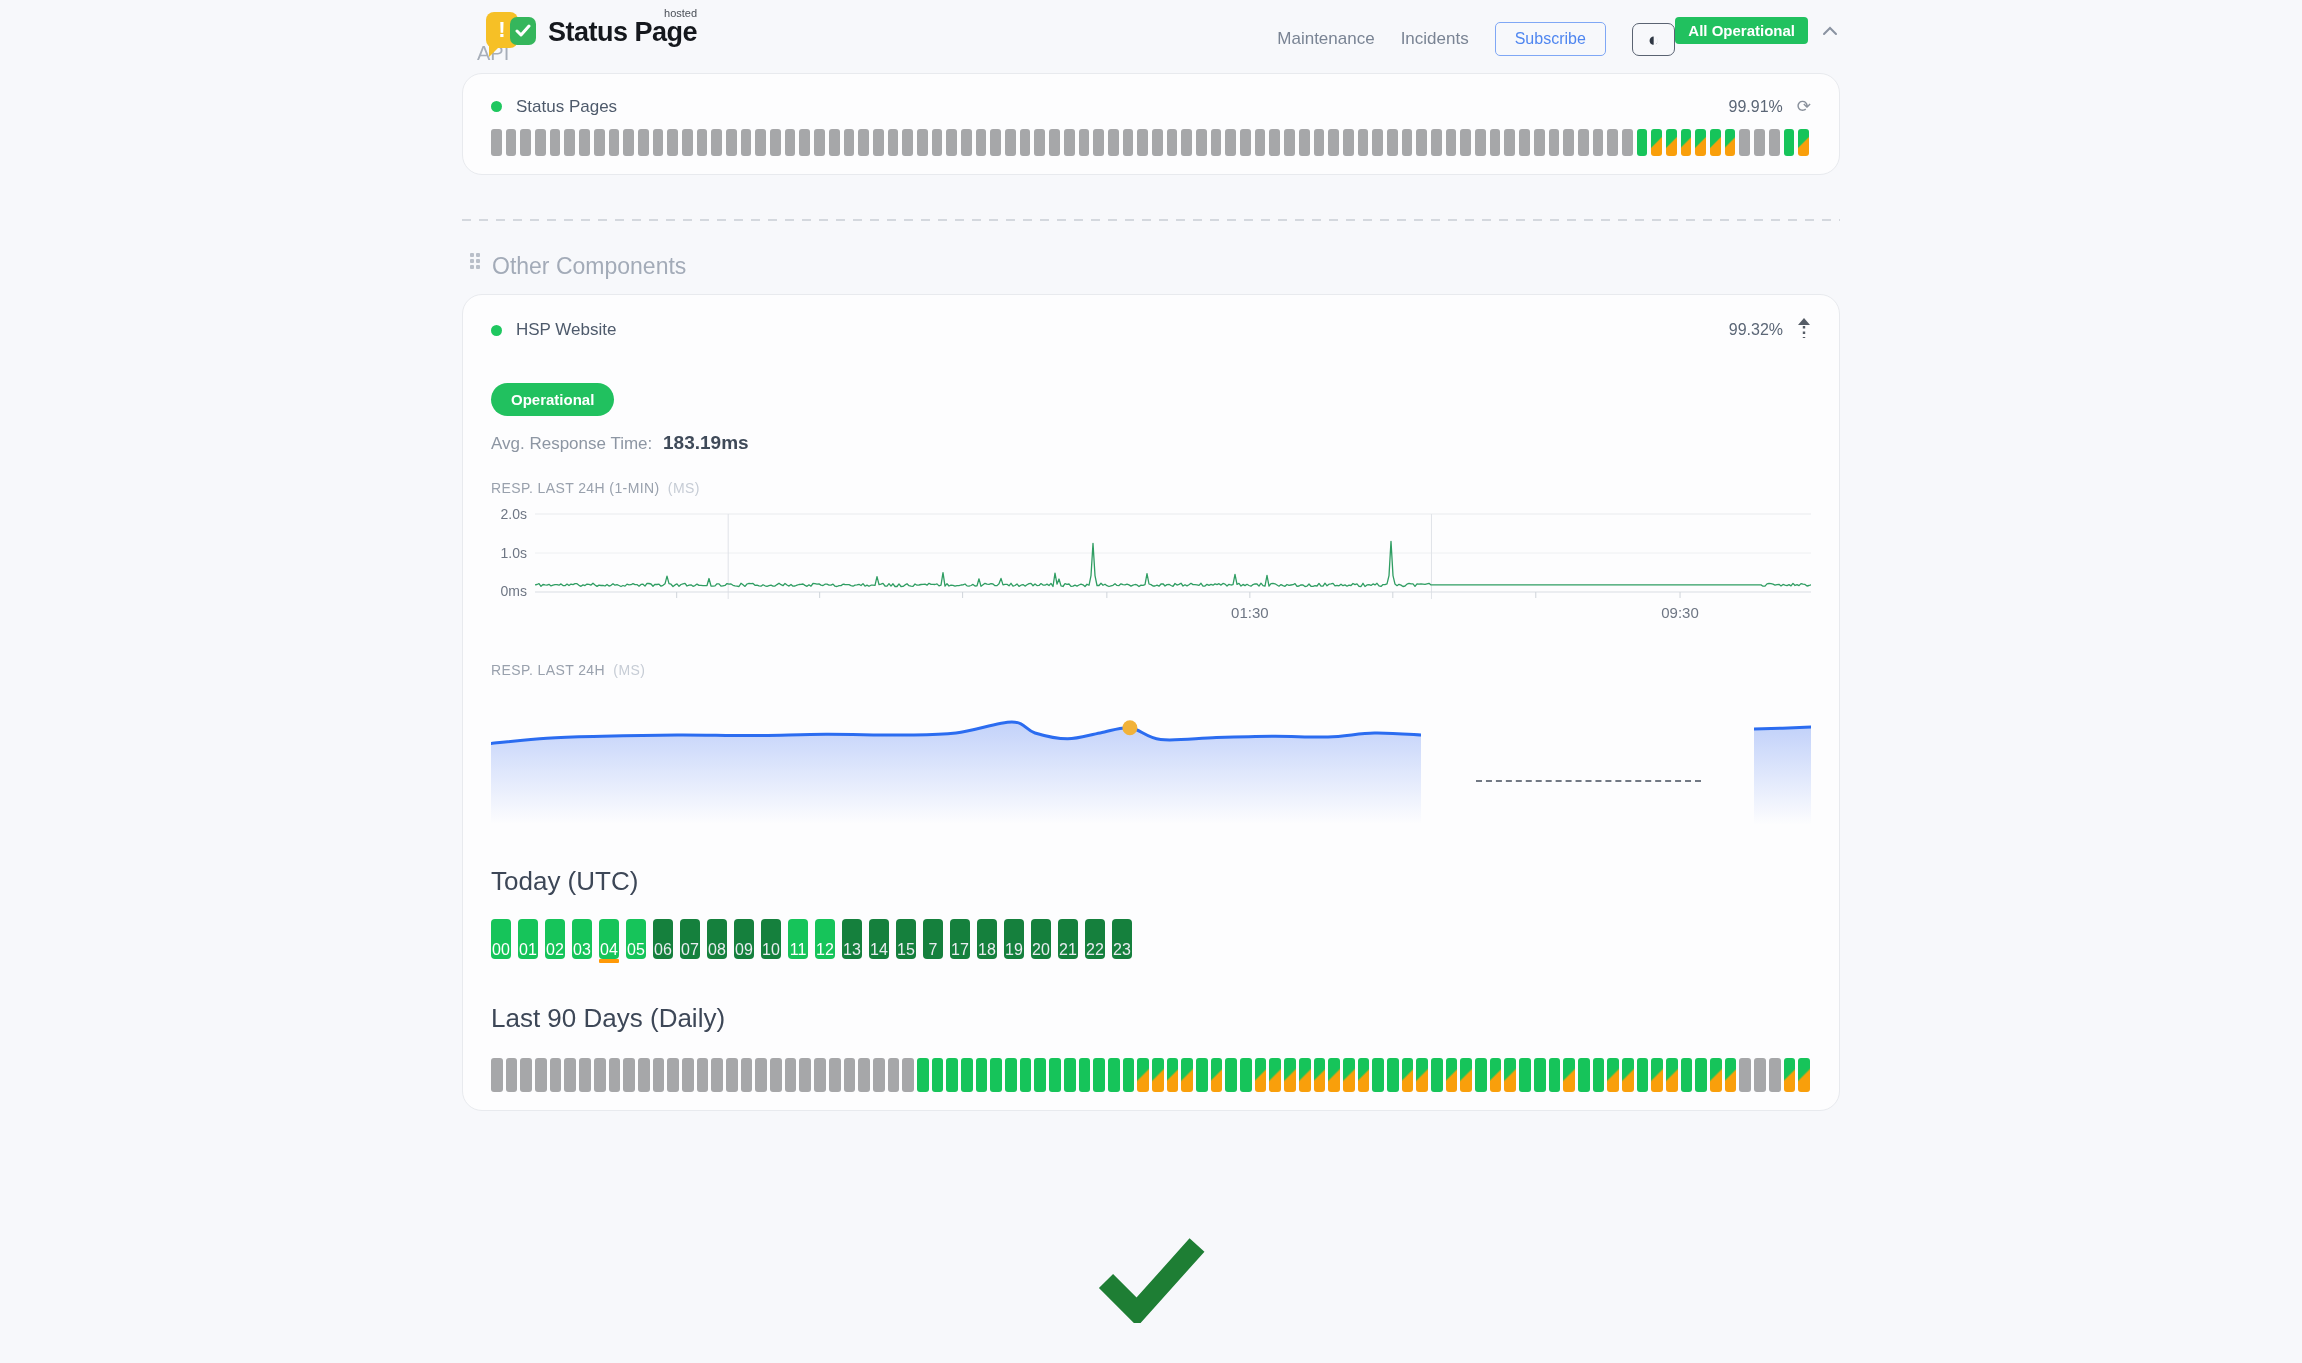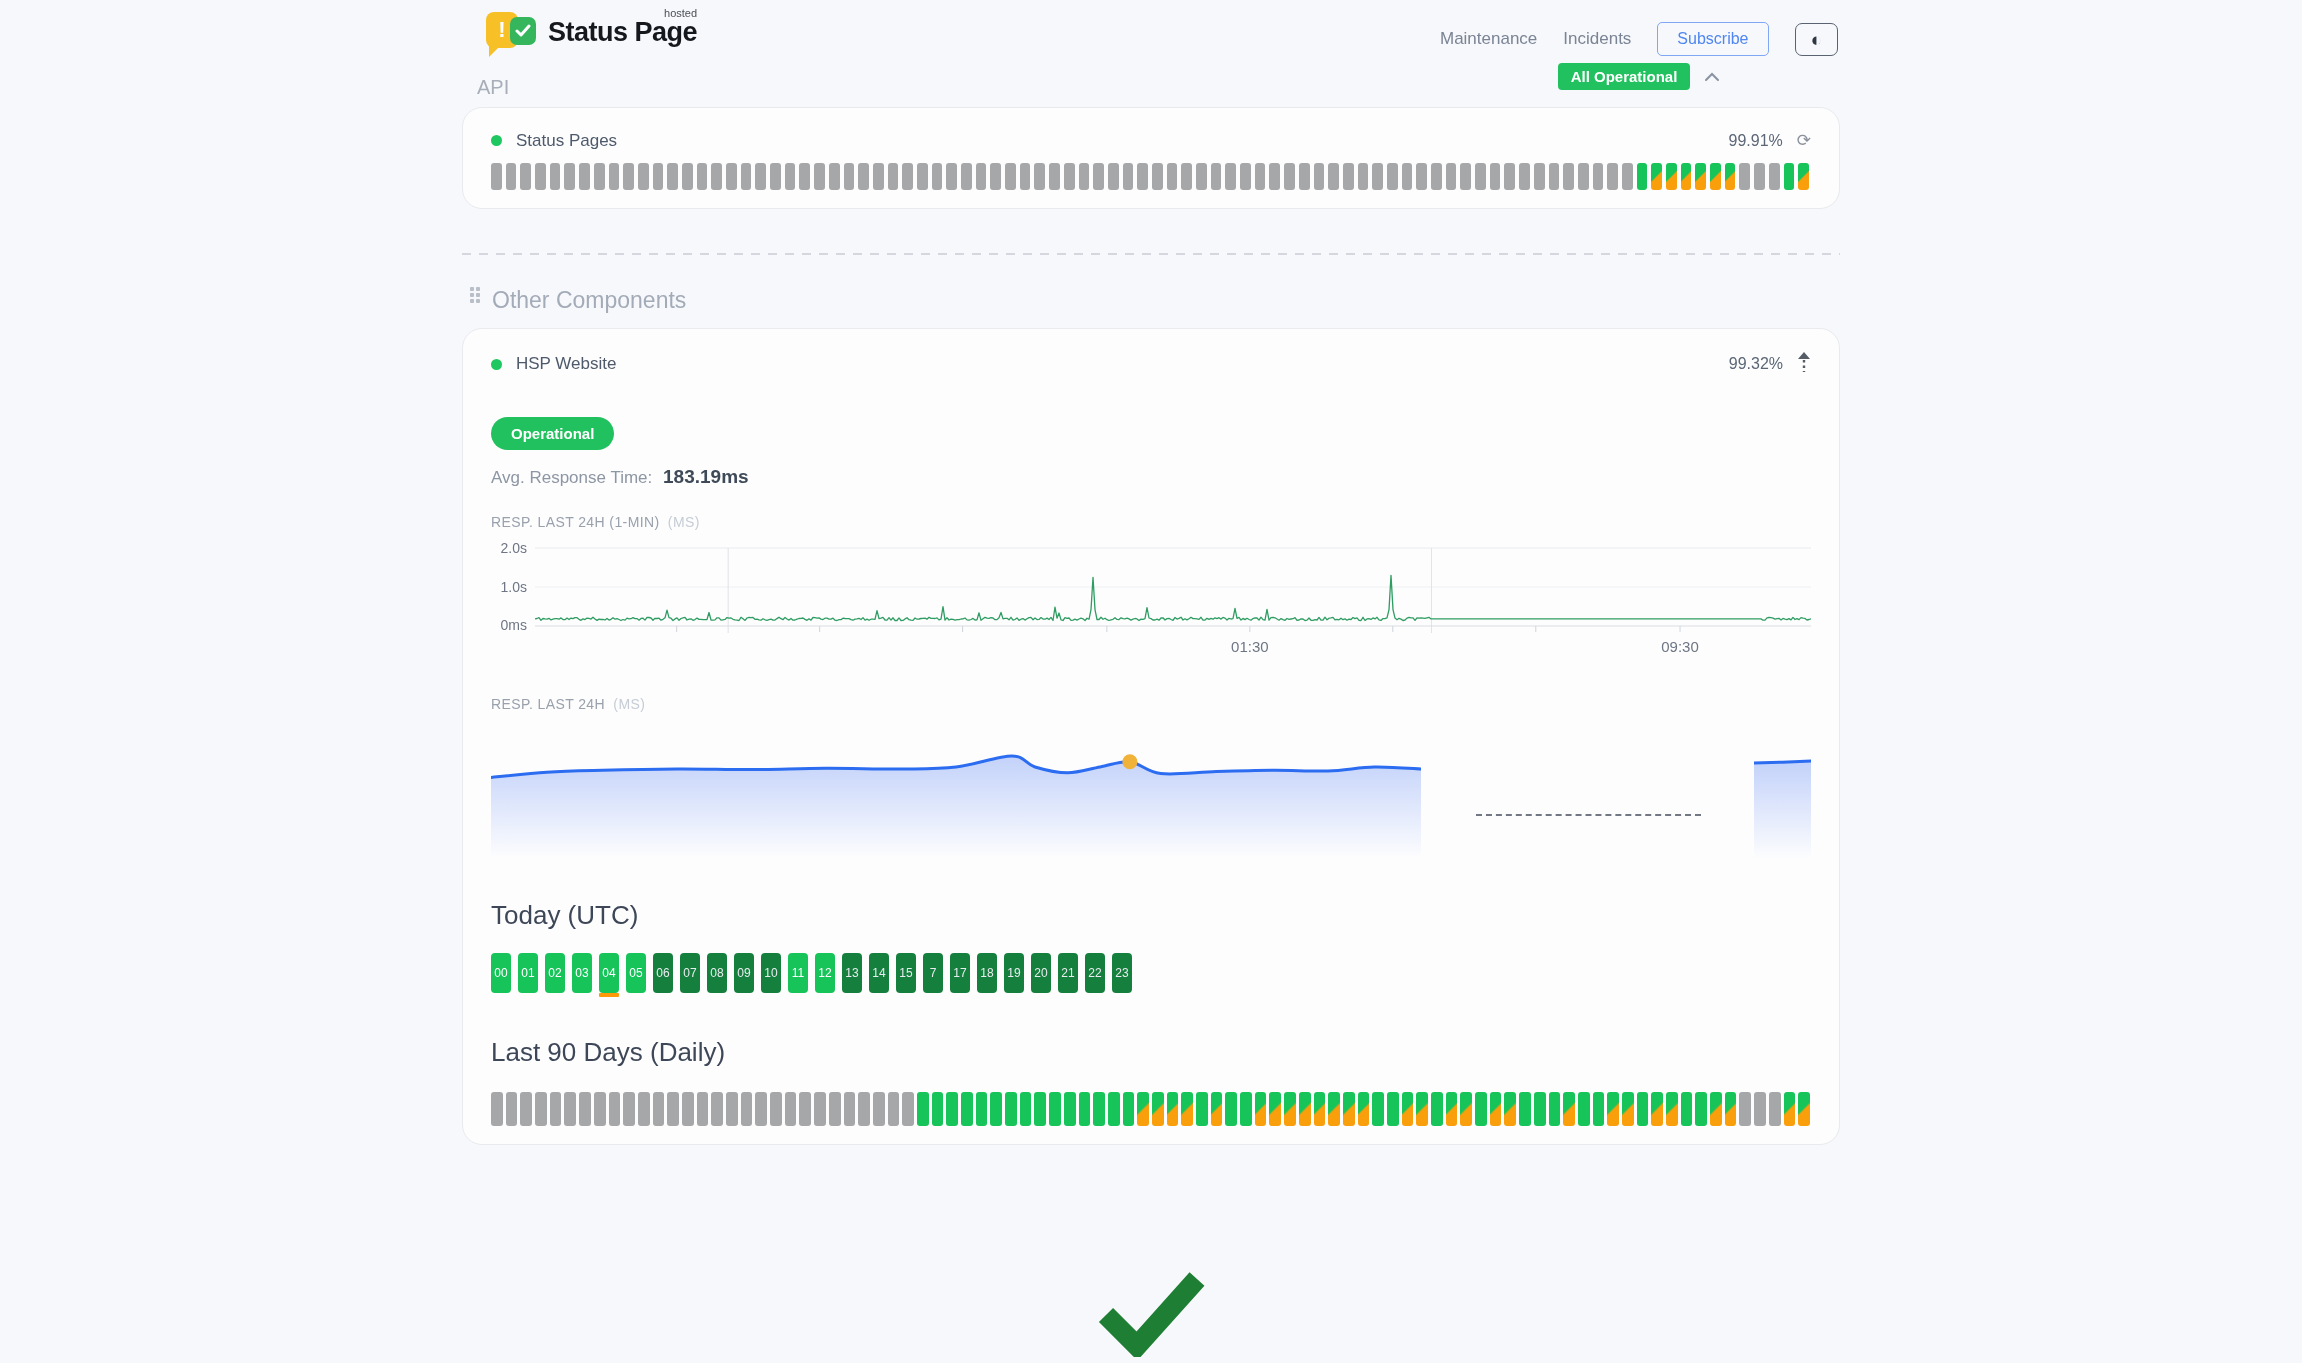--- a/index.html
+++ b/index.html
@@ -11,21 +11,21 @@
   .header{display:flex;justify-content:space-between;align-items:flex-start;padding-top:10px}
   .brand{display:flex;align-items:center;gap:12px;margin-left:24px}
   .logo{position:relative;width:50px;height:44px}
   .logo .bubble-y{position:absolute;left:0;top:2px;width:32px;height:36px;background:#f6c026;border-radius:8px;
         display:flex;align-items:center;justify-content:center;color:#fff;font-weight:bold;font-size:22px}
   .logo .tail{position:absolute;left:3px;top:36px;width:0;height:0;border-left:11px solid #f6c026;border-bottom:11px solid transparent}
   .logo .bubble-g{position:absolute;right:0;top:7px;width:26px;height:28px;background:#35b65c;border-radius:7px;
         display:flex;align-items:center;justify-content:center}
   .brand-text{position:relative;font-weight:700;font-size:27px;color:#15181d;letter-spacing:-0.5px}
   .brand-sup{position:absolute;top:-10px;right:0;font-weight:500;font-size:11px;color:#4a4f57;letter-spacing:0}
-  .nav{display:flex;flex-direction:column;align-items:center;margin-right:2px}
+  .nav{display:flex;flex-direction:row;align-items:flex-start;margin-right:2px}
   .nav-row{display:flex;align-items:center;gap:26px;padding-top:12px}
   .nav-link{font-size:17px;color:#7a8494;cursor:pointer}
   .btn-subscribe{border:1.5px solid #7fa7f5;color:#4f86f0;background:transparent;border-radius:5px;
         font-size:16px;padding:7px 19px;font-family:inherit;cursor:pointer}
   .btn-toggle{border:1.5px solid #5a6372;background:transparent;border-radius:7px;padding:4px 15px;
         font-size:19px;color:#2f3744;cursor:pointer;line-height:23px;font-family:inherit}
   .badge-row{display:flex;align-items:center;gap:14px;margin-top:7px}
   .badge-operational{background:#21c15f;color:#fff;font-size:15px;font-weight:600;padding:5px 13px;border-radius:4px}
   .chev{display:inline-flex}
 
@@ -58,21 +58,21 @@
   .chart1-wrap{display:flex;margin-top:14px}
   .c1-ylabels{width:44px;position:relative;height:118px;flex:none}
   .c1-ylabels span{position:absolute;right:8px;font-size:14px;color:#6e7684}
   .c1-y0{top:-4px}.c1-y1{top:35px}.c1-y2{top:73px}
   .chart2-wrap{position:relative;height:152px;margin-top:10px}
   .dash-gap{position:absolute;left:985px;top:92px;width:225px;border-top:2.5px dashed #717883}
 
   .block-heading{font-size:26px;color:#3d4757;font-weight:500;margin-top:26px}
   .hours{display:flex;gap:7px;margin-top:22px}
   .hbox{width:20px;height:40px;border-radius:4px;position:relative;flex:none;
-        display:flex;align-items:center;justify-content:center;font-size:12px;color:#fff}
+        display:flex;align-items:flex-end;justify-content:center;font-size:16px;color:#fff}
   .hbox-G{background:#16c45a}
   .hbox-g{background:#15803d;color:#e9ecf0}
   .hmark{position:absolute;left:0;right:0;bottom:-4px;height:4px;background:#ff9908;border-radius:1px}
   .days{display:flex;gap:3px;margin-top:24px}
   .db{width:11.7px;height:34px;border-radius:3px;flex:none}
   .db-g{background:#a6a7a9}
   .db-G{background:#16c45a}
   .db-O{background:linear-gradient(135deg,#16c45a 47%,#f99f0b 53%)}
 
   

